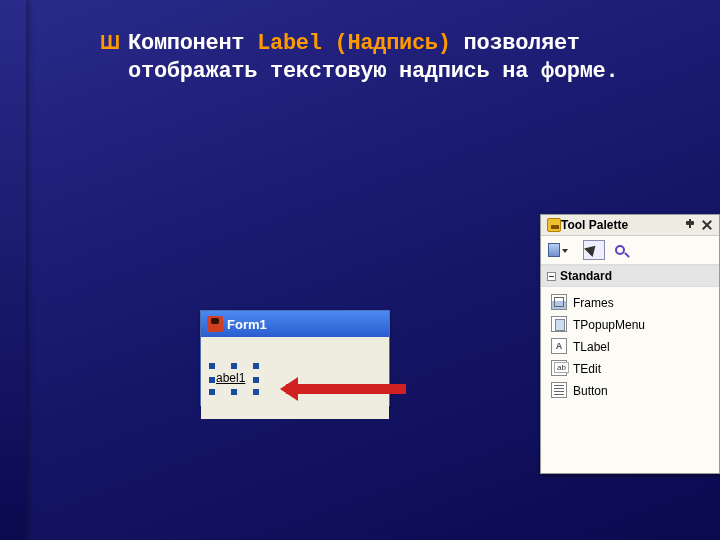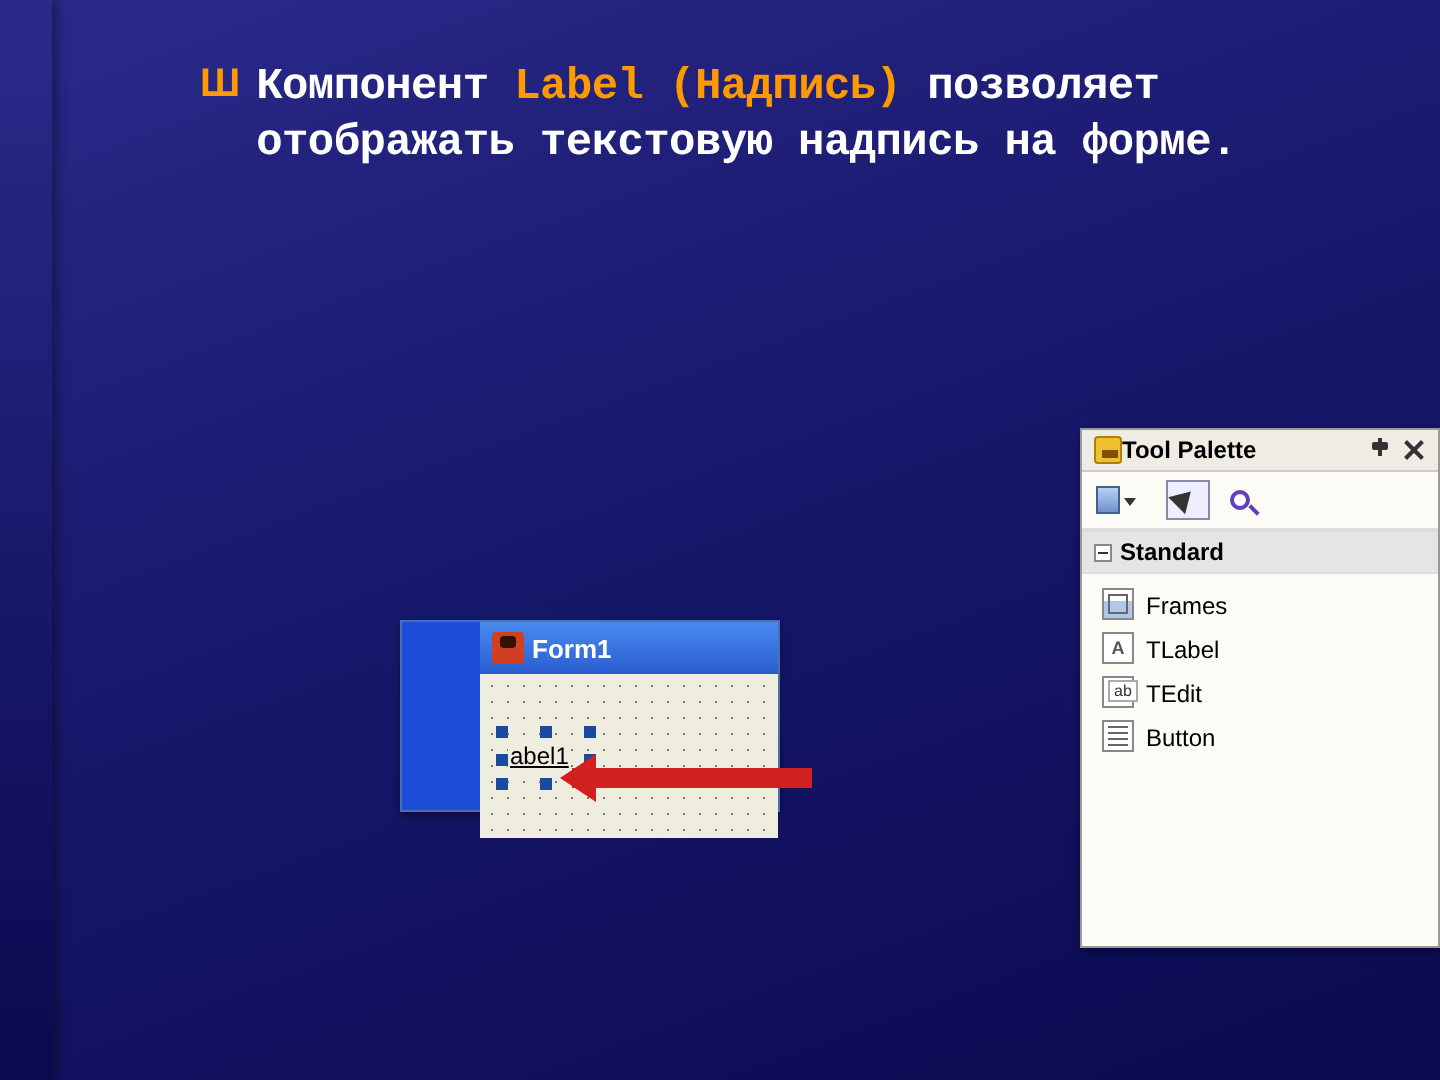--- a/index.html
+++ b/index.html
@@ -24,21 +24,20 @@
     font-family: Liberation Mono, monospace;
   }
   .hl { color: #ff9900; }
   
   .form-win {
     position: absolute; left: 200px; top: 310px;
     width: 190px; height: 96px;
     background: #1d4ed8;
     border: 1px solid #4a6fb3;
     box-shadow: 0 2px 4px rgba(0,0,0,.4);
-    padding-left: 39px;
   }
   .form-title {
     height: 26px; background: linear-gradient(#4a8af0, #2a5dd0);
     display: flex; align-items: center; gap: 4px; padding: 0 6px;
     color: #fff; font-size: 13px; font-weight: bold;
   }
   .form-icon {
     width: 16px; height: 16px; background: #d04020;
     border-radius: 2px; position: relative;
   }
@@ -190,20 +189,24 @@
   <div class="pal-section">
     <span class="collapse"></span>
     <span>Standard</span>
   </div>
   <div class="pal-list">
     <div class="pal-item">
       <div class="comp-icon ci-frames"></div>
       <span>Frames</span>
     </div>
     <div class="pal-item">
+      <div class="comp-icon ci-popup"></div>
+      <span>TPopupMenu</span>
+    </div>
+    <div class="pal-item">
       <div class="comp-icon ci-label">A</div>
       <span>TLabel</span>
     </div>
     <div class="pal-item">
       <div class="comp-icon ci-edit"></div>
       <span>TEdit</span>
     </div>
     <div class="pal-item">
       <div class="comp-icon ci-memo"></div>
       <span>Button</span>

